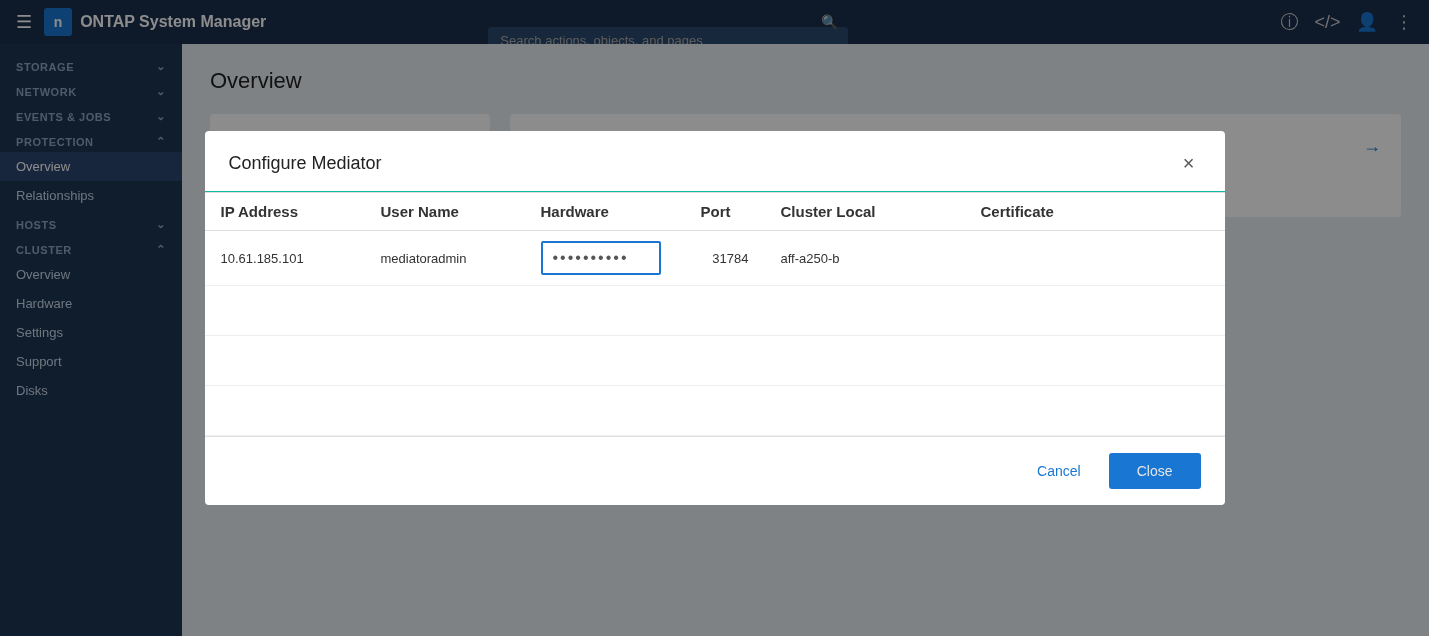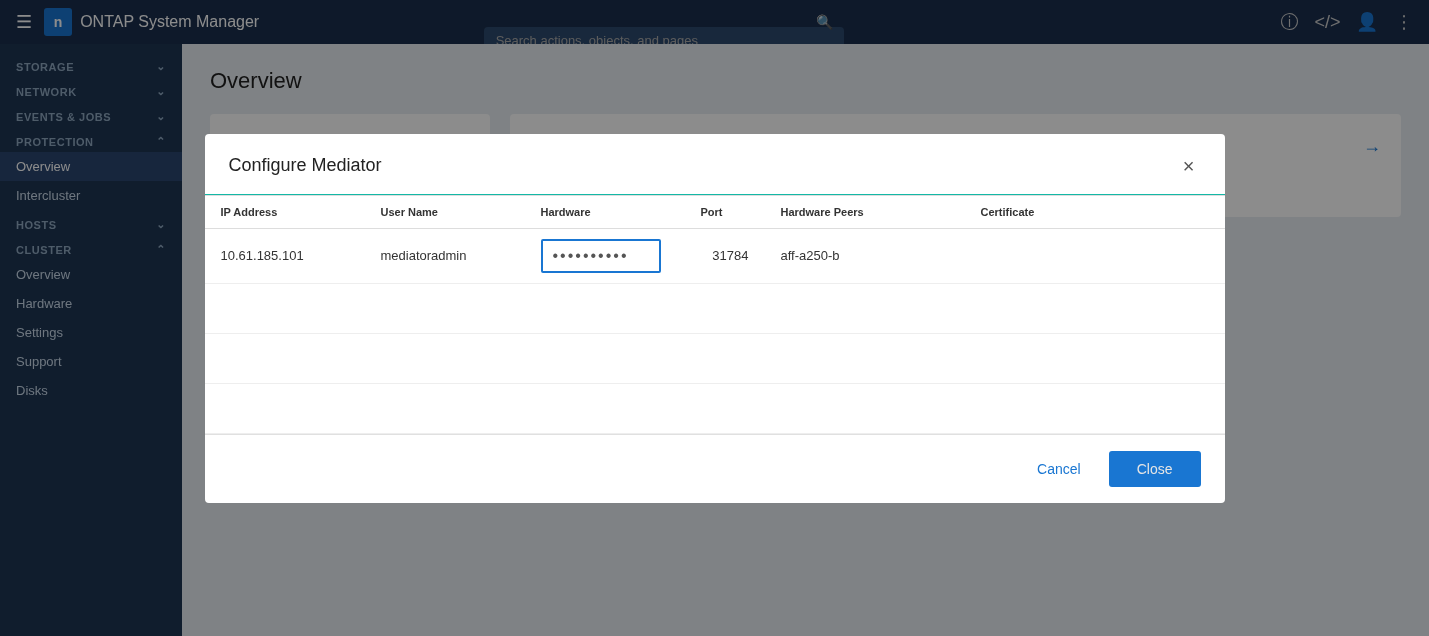--- a/index.html
+++ b/index.html
@@ -16,21 +16,21 @@
     }
     .topnav-hamburger { color: #fff; font-size: 18px; cursor: pointer; }
     .topnav-logo { display: flex; align-items: center; gap: 8px; }
     .topnav-logo-icon {
       width: 28px; height: 28px;
       background: #1976d2;
       display: flex; align-items: center; justify-content: center;
       color: #fff; font-weight: bold; font-size: 14px;
       border-radius: 3px;
     }
-    .topnav-title { color: #fff; font-size: 16px; font-weight: 400; }
+    .topnav-title { color: #fff; font-size: 16px; font-weight: 700; }
     .topnav-search {
       flex: 1;
       max-width: 360px;
       margin: 0 auto;
       position: relative;
     }
     .topnav-search input {
       width: 100%;
       padding: 6px 36px 6px 12px;
       border-radius: 4px;
@@ -172,21 +172,21 @@
     .dialog-table {
       width: 100%;
       border-collapse: collapse;
     }
     .dialog-table th {
       background: #fff;
       border-bottom: 1px solid #ddd;
       border-top: 1px solid #ddd;
       padding: 10px 16px;
       text-align: left;
-      font-size: 11px;
+      font-size: 15px;
       font-weight: 600;
       color: #333;
     }
     .dialog-table td {
       padding: 10px 16px;
       border-bottom: 1px solid #eee;
       font-size: 13px;
       color: #333;
       vertical-align: middle;
     }
@@ -285,21 +285,21 @@
       <span>⌄</span>
     </div>
     <div class="sidebar-section">
       <span>PROTECTION</span>
       <span>⌃</span>
     </div>
     <div class="sidebar-item active">
       <span>Overview</span>
     </div>
     <div class="sidebar-item">
-      <span>Intercluster</span>
+      <span>Relationships</span>
     </div>
     <div class="sidebar-section">
       <span>HOSTS</span>
       <span>⌄</span>
     </div>
     <div class="sidebar-section">
       <span>CLUSTER</span>
       <span>⌃</span>
     </div>
     <div class="sidebar-item">
@@ -352,21 +352,21 @@
     </div>
 
     <div class="dialog-body">
       <table class="dialog-table">
         <thead>
           <tr>
             <th class="col-ip">IP Address</th>
             <th class="col-user">User Name</th>
             <th class="col-pass">Hardware</th>
             <th class="col-port">Port</th>
-            <th class="col-cluster">Hardware Peers</th>
+            <th class="col-cluster">Cluster Local</th>
             <th class="col-cert">Certificate</th>
           </tr>
         </thead>
         <tbody>
           <tr>
             <td class="col-ip">10.61.185.101</td>
             <td class="col-user">mediatoradmin</td>
             <td class="col-pass">
               <span class="password-cell">••••••••••</span>
             </td>

